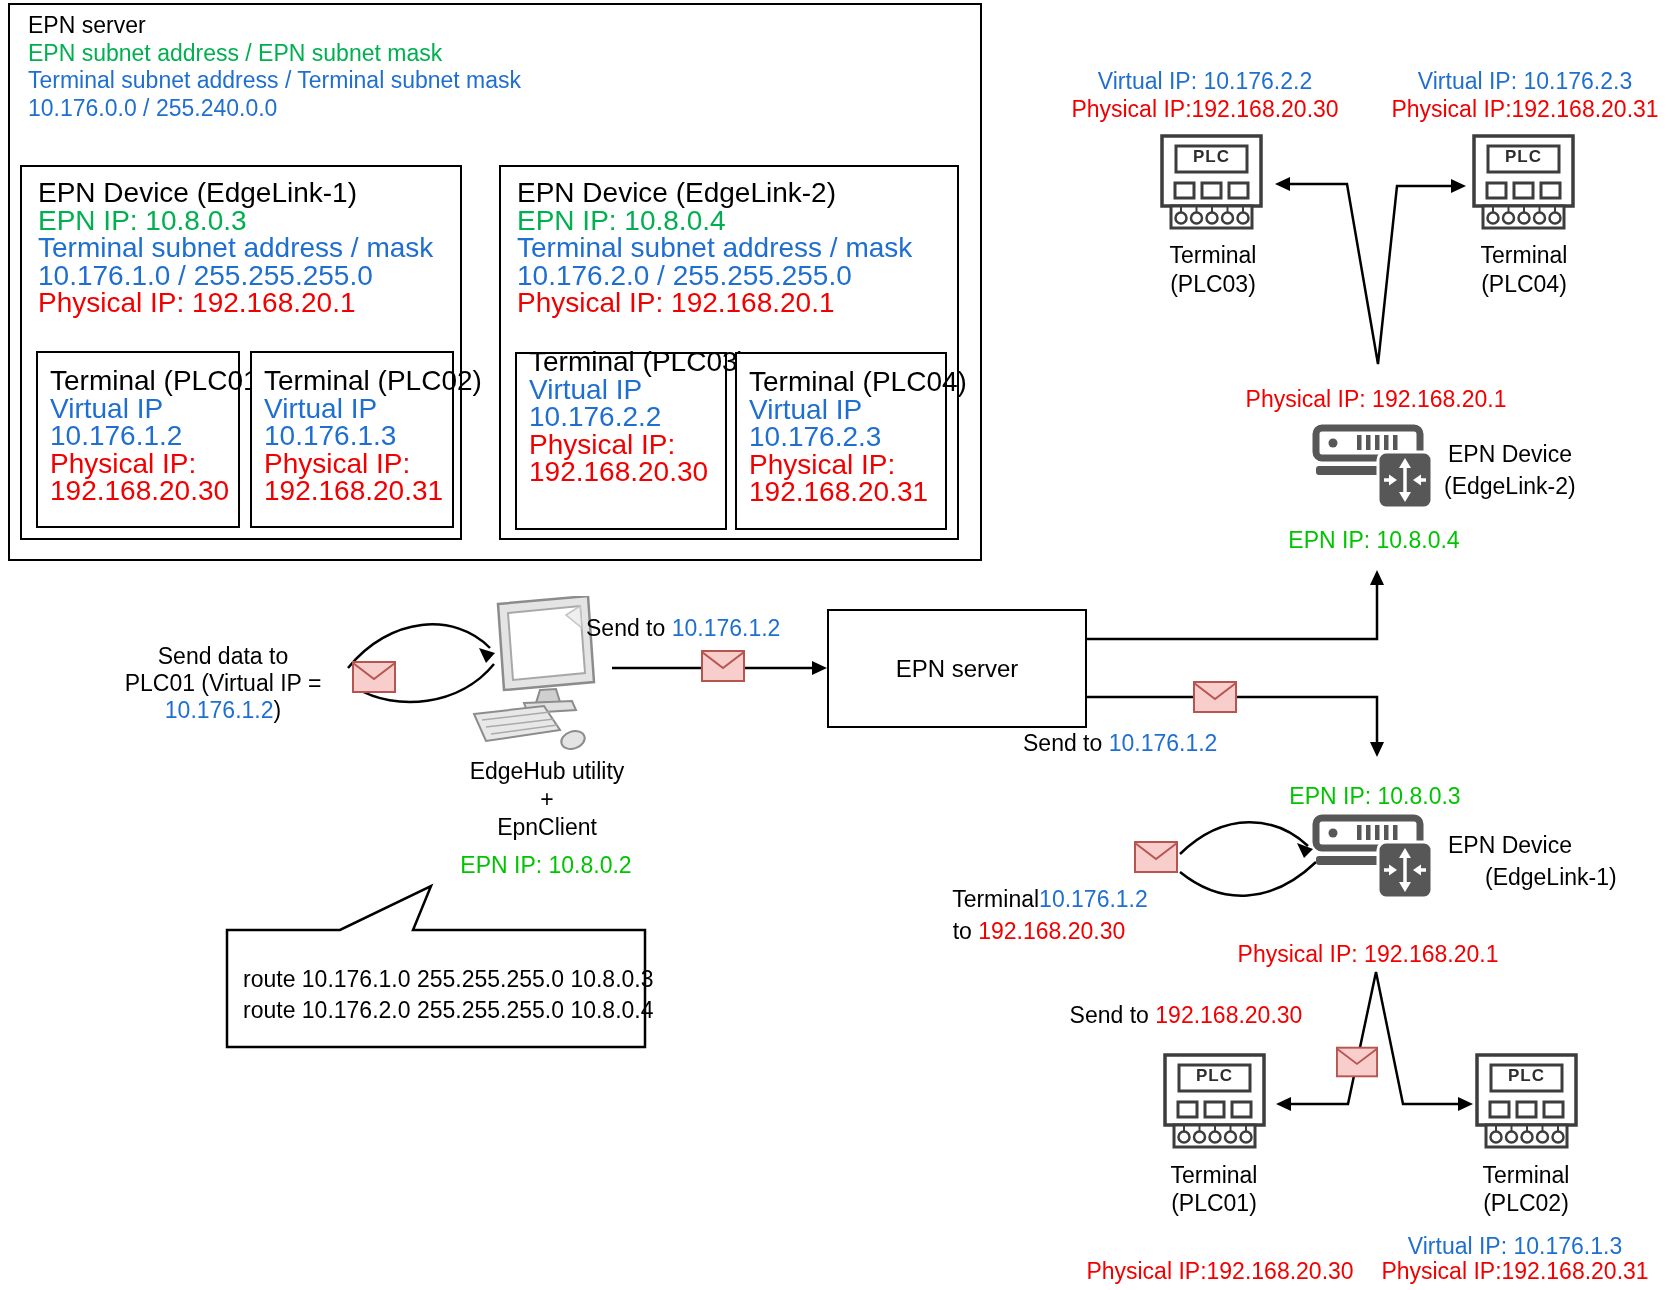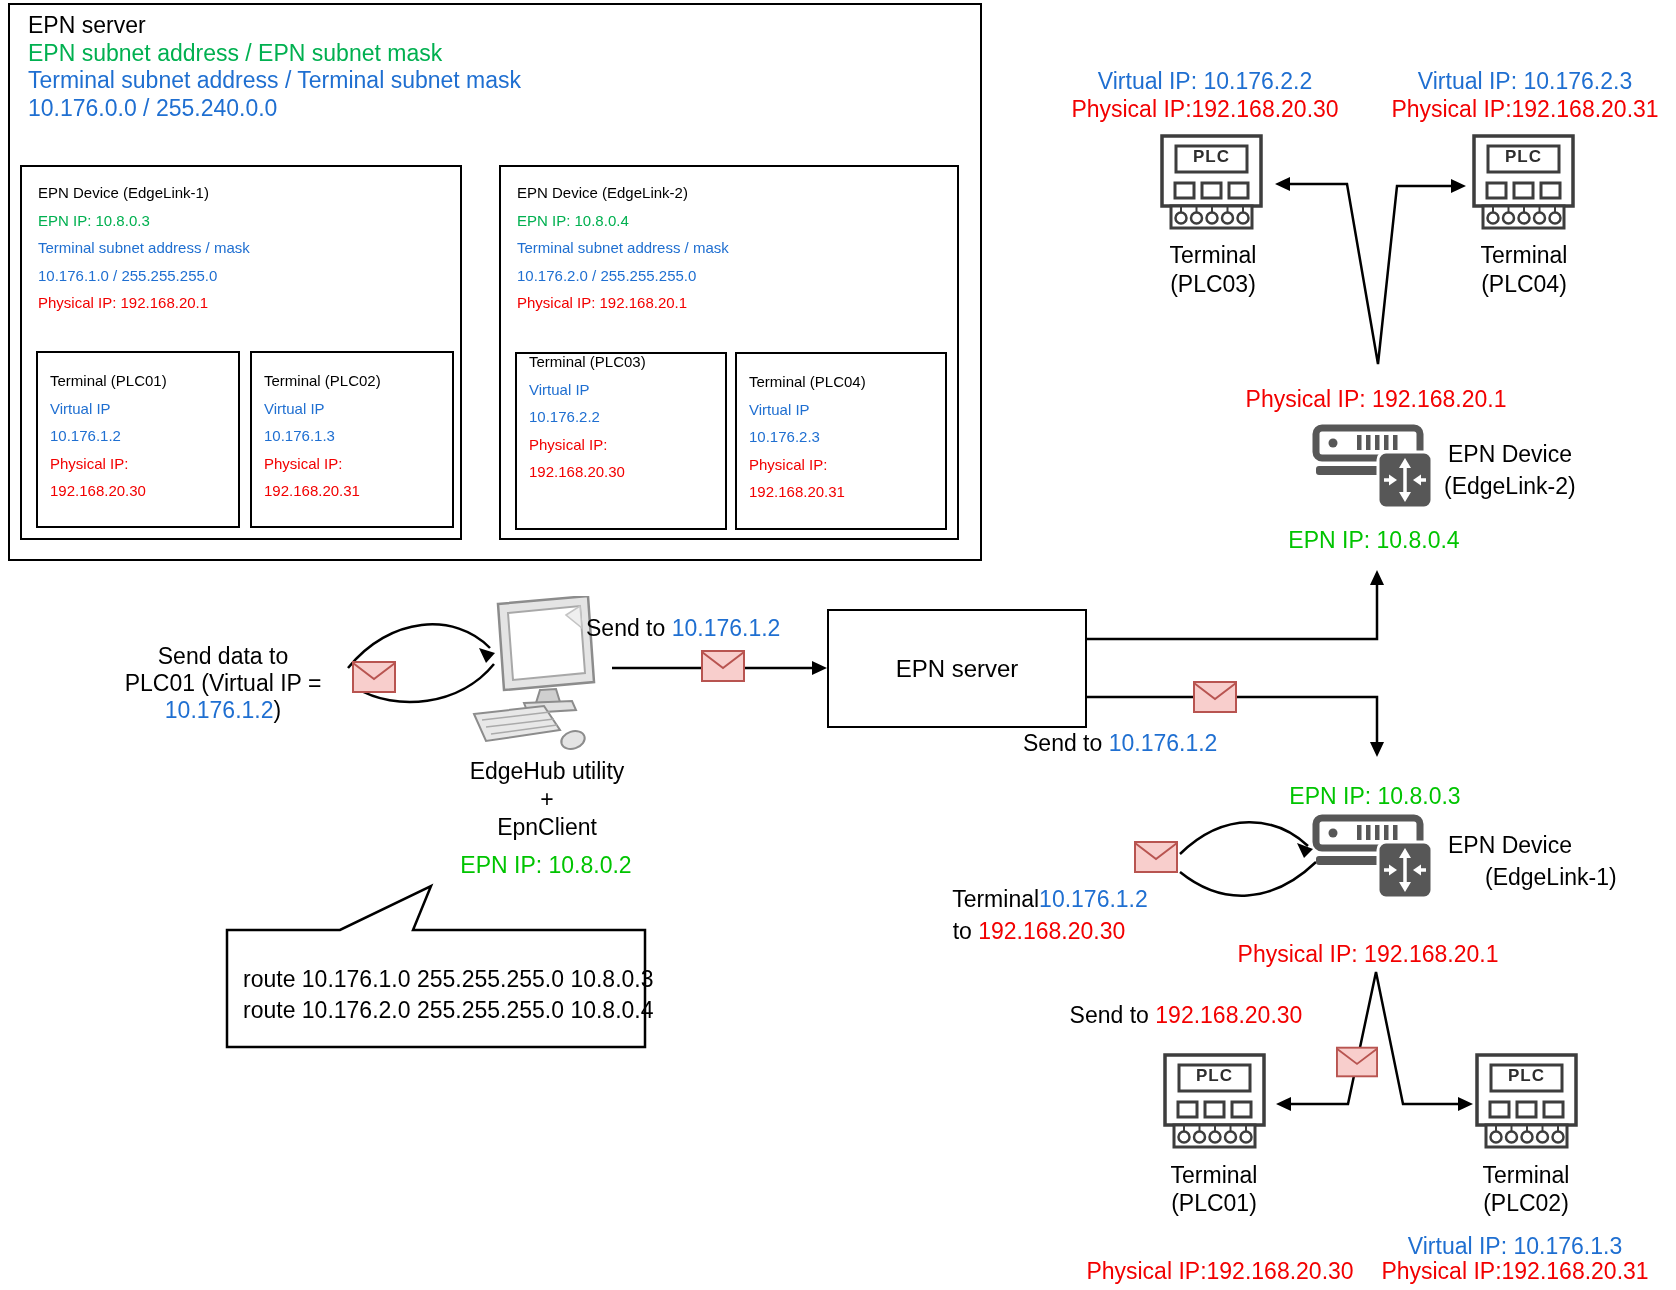--- a/index.html
+++ b/index.html
@@ -4,21 +4,21 @@
 <style>
   :root{
     --blue:#1f6fd1; --red:#f20000; --green:#00b050; --green2:#00c400;
     --env-fill:#f8cecc; --env-stroke:#b85450; --gray:#575757; --line:#000;
   }
   html,body{margin:0;padding:0;background:#fff;}
   #stage{position:relative;width:1676px;height:1290px;background:#fff;
          font-family:"Liberation Sans",sans-serif;color:#000;overflow:hidden;}
   .box{position:absolute;border:2px solid #000;background:#fff;box-sizing:border-box;}
   .t{position:absolute;white-space:nowrap;font-size:23px;line-height:27px;}
-  .lines{position:absolute;font-size:15px;line-height:27.5px;white-space:nowrap;}
+  .lines{position:absolute;font-size:28px;line-height:27.5px;white-space:nowrap;}
   .c{text-align:center;}
   .blue{color:var(--blue);} .red{color:var(--red);}
   .green{color:var(--green);} .green2{color:var(--green2);}
   .overlay{position:absolute;left:0;top:0;z-index:1;}
   .htm{z-index:2;} 
   .plclabel{position:absolute;z-index:3;width:103px;text-align:center;
             font-weight:bold;font-size:17px;letter-spacing:1px;color:#2e2e2e;}
   .srvlabel{display:flex;align-items:center;justify-content:center;font-size:24px;}
 </style>
 </head>

